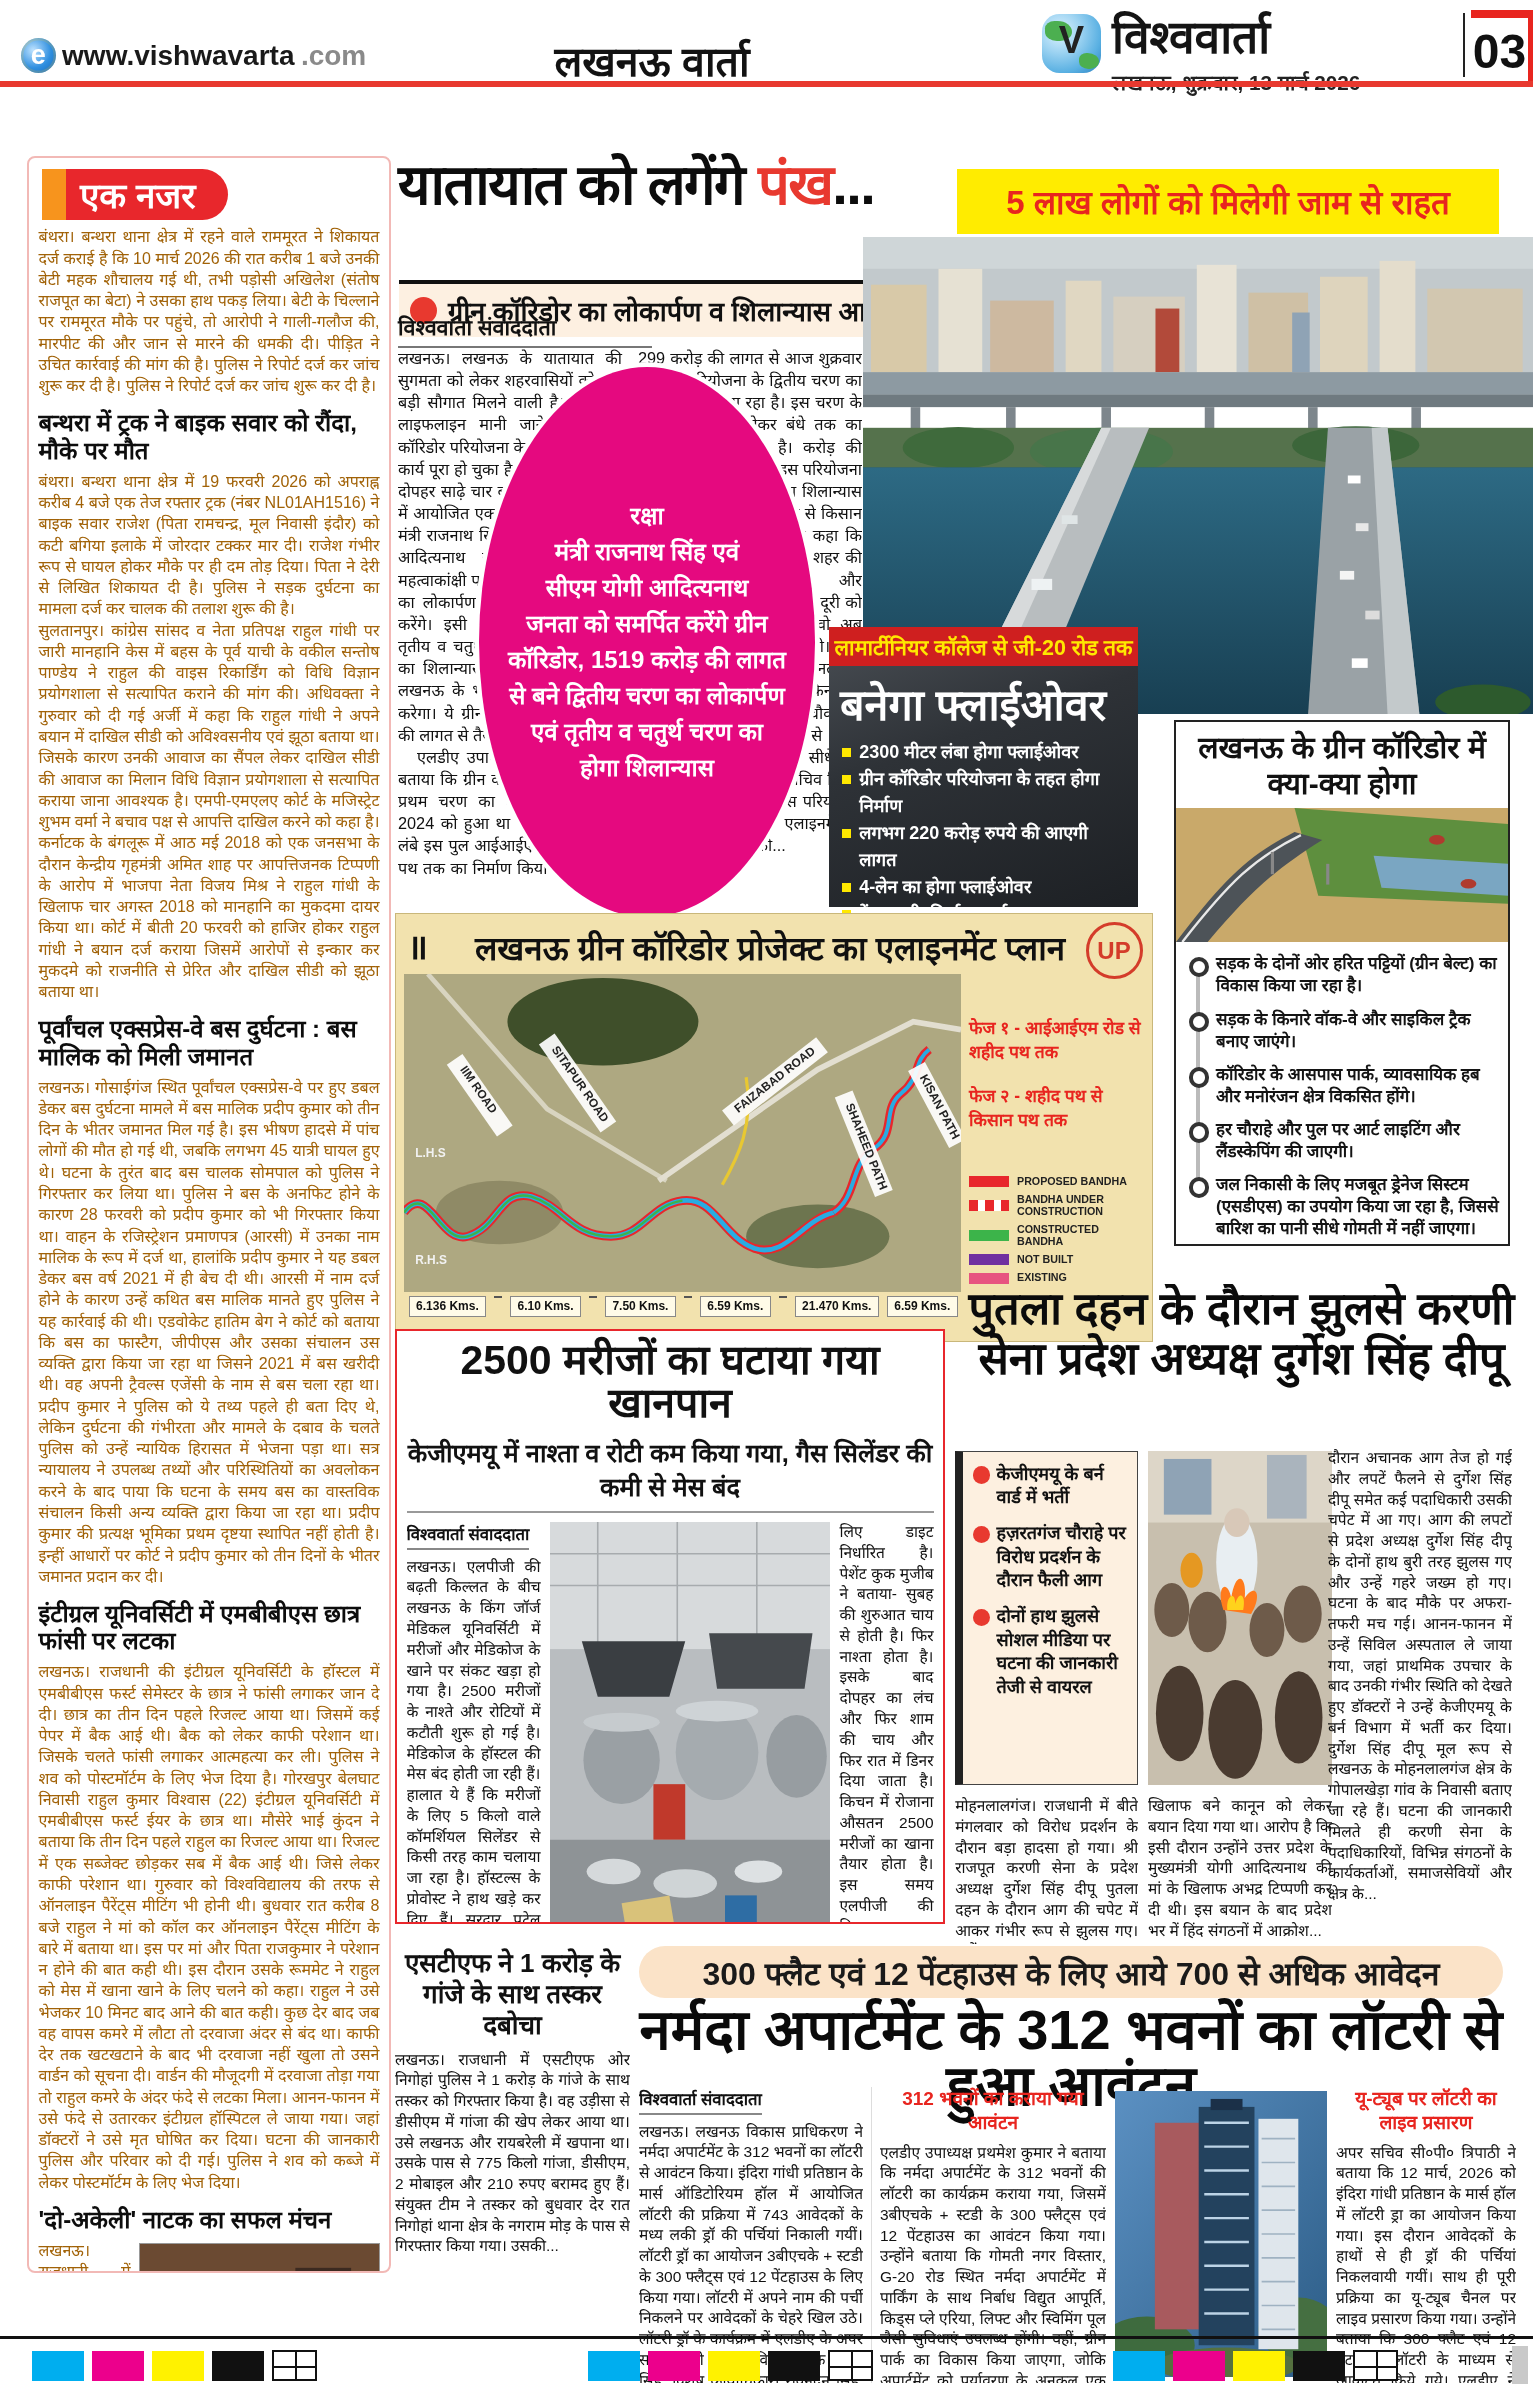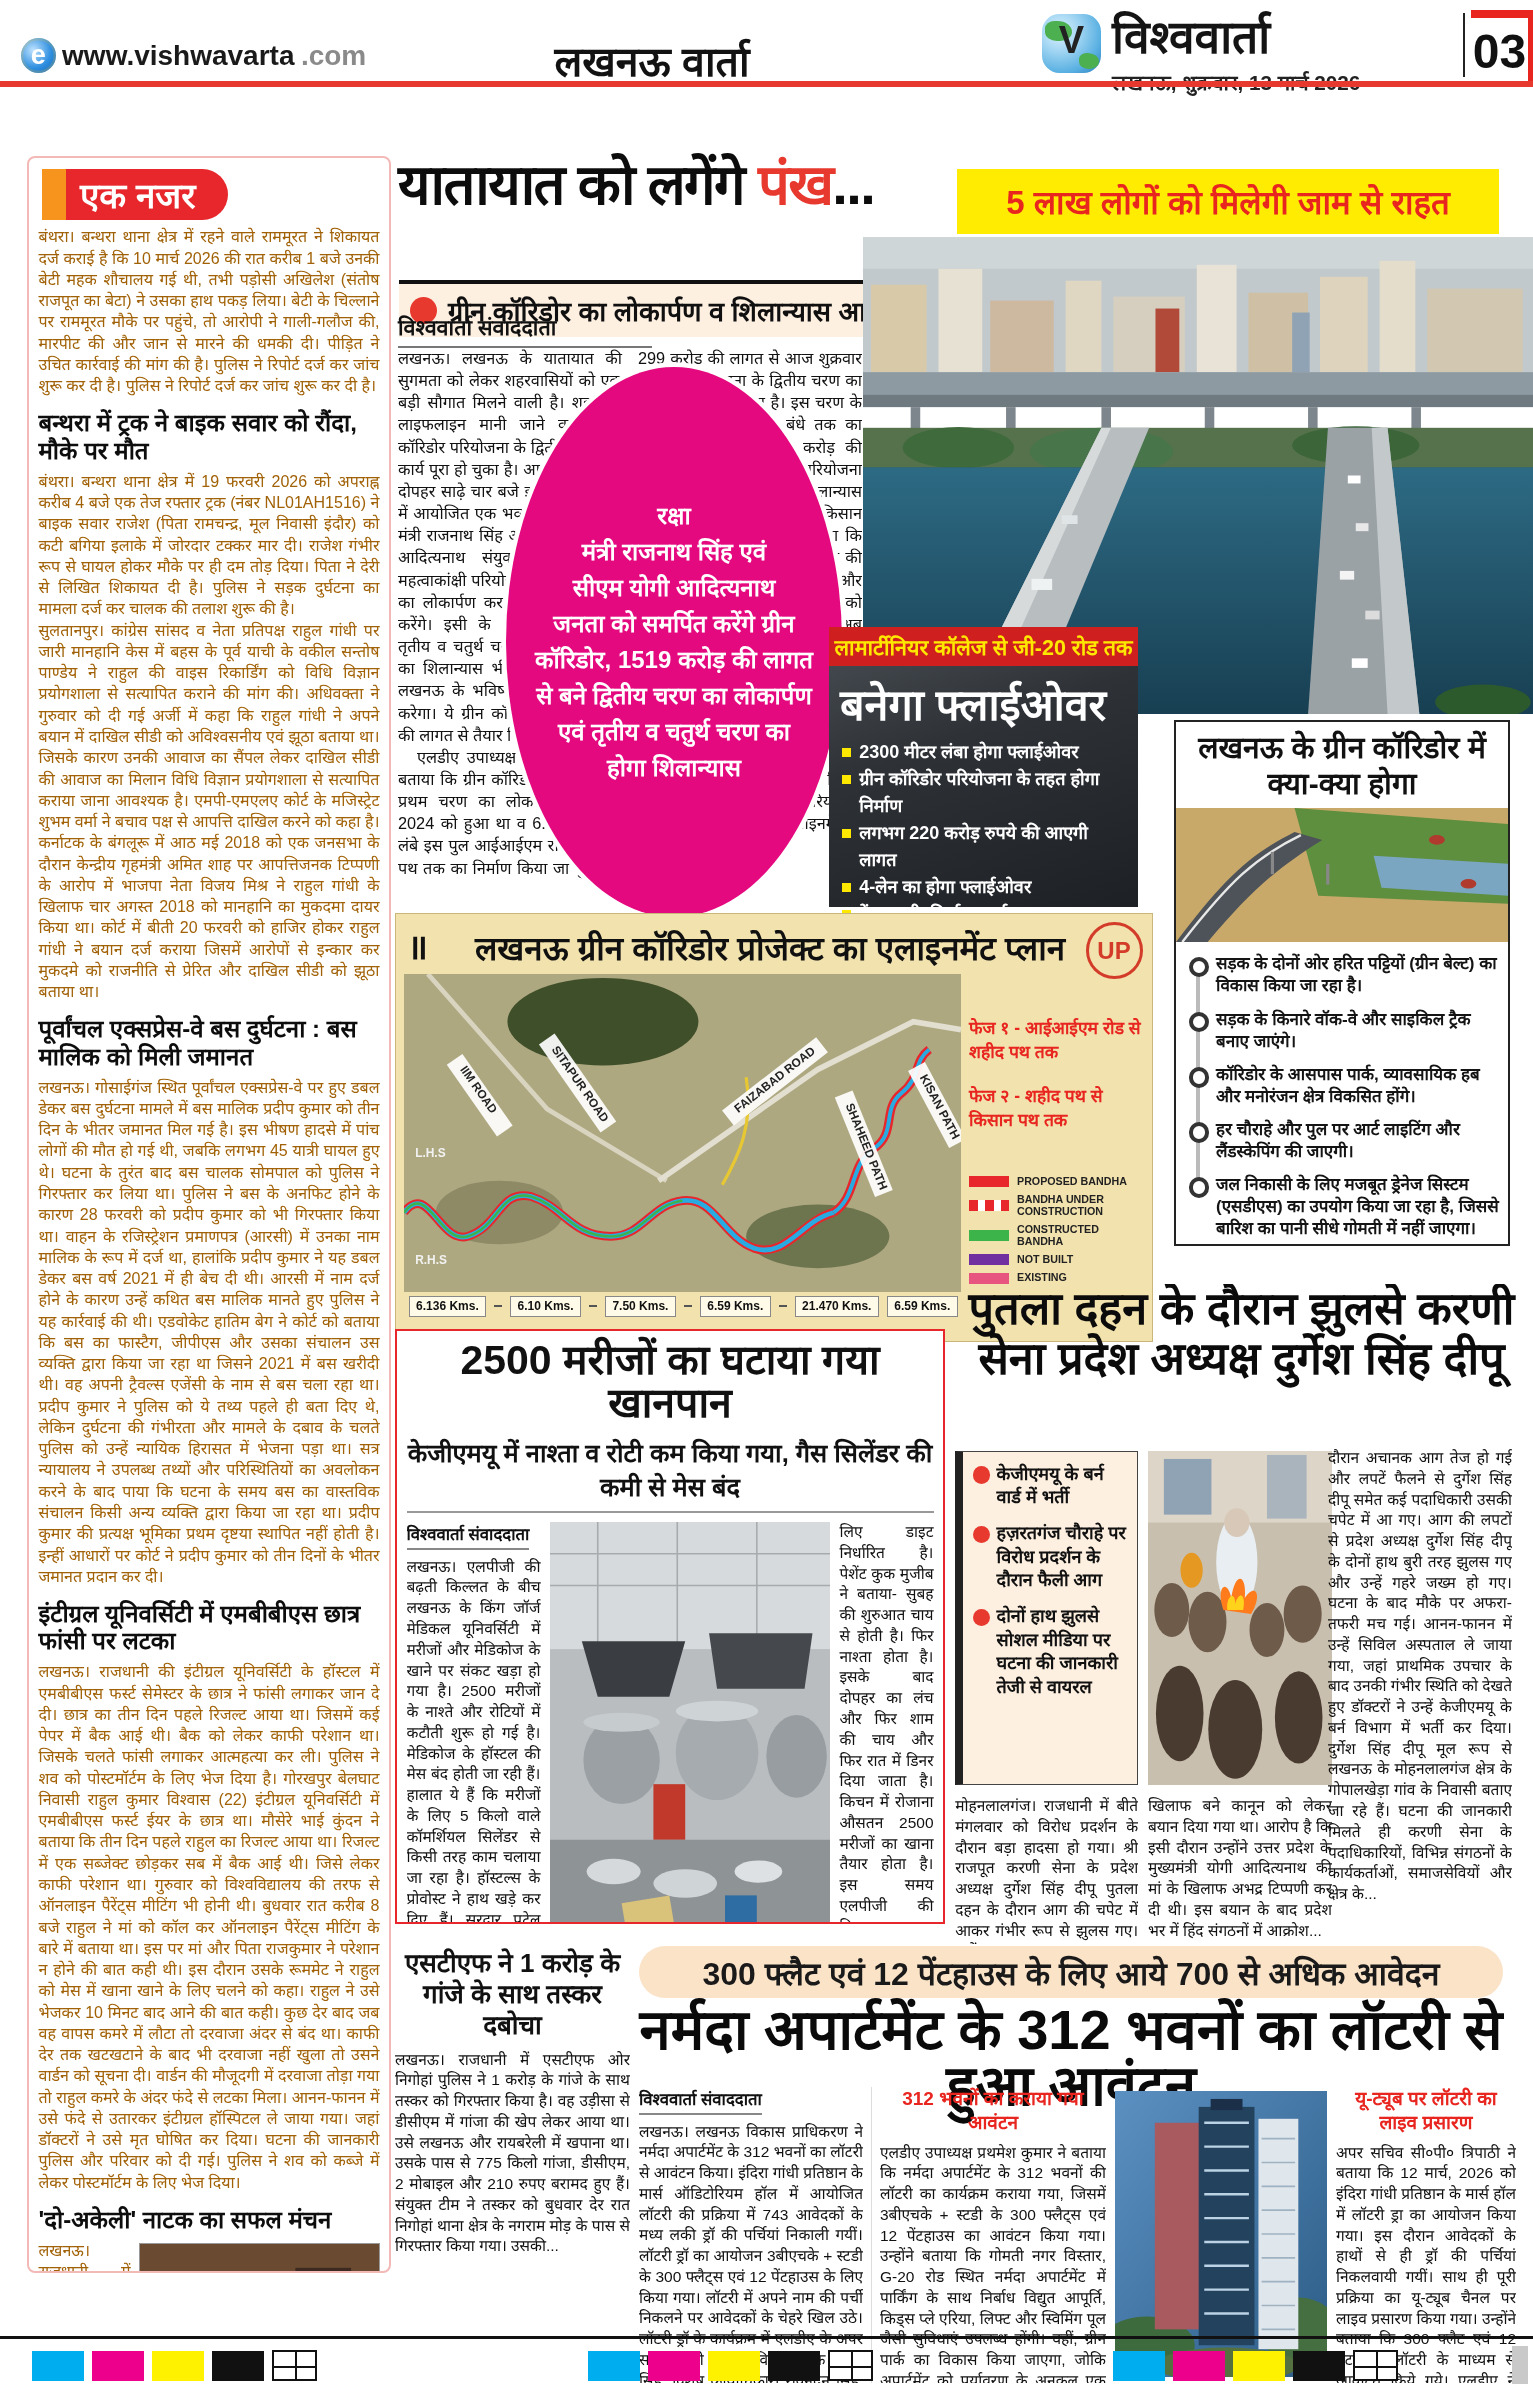--- a/index.html
+++ b/index.html
@@ -52,21 +52,21 @@
      padding:8px 9.5px 8px 11px;box-sizing:border-box;display:flex;align-items:center;gap:11px;}
   .red-dot{width:27px;height:27px;border-radius:50%;background:#e8392f;flex:0 0 auto;}
   .lead-sub{font-size:27px;font-weight:900;color:#101010;}
   .jam-banner{left:957px;top:169px;width:542px;height:65px;background:#ffec00;
      display:flex;align-items:center;justify-content:center;}
   .jam-banner span{font-size:33px;font-weight:900;color:#e8251f;}
   .lead-byline{left:398px;top:312px;width:254px;font-size:21.5px;font-weight:900;
      border-bottom:2.4px solid #777;padding-bottom:4.8px;}
   .lead-body{left:398px;top:347px;width:464px;height:566px;column-count:2;column-gap:16px;
      font-size:16.3px;line-height:1.36;text-align:justify;overflow:hidden;}
-  .pink-circle{left:506px;top:367px;width:336px;height:550px;border-radius:50%;background:#e5097f;
+  .pink-circle{left:479px;top:367px;width:336px;height:550px;border-radius:50%;background:#e5097f;
      display:flex;align-items:center;justify-content:center;text-align:center;
      color:#fff;font-size:24px;font-weight:900;line-height:1.5;white-space:pre-line;padding:16px;box-sizing:border-box;
      box-shadow:0 0 0 4.8px #fff;}
 
   
   .bridge-photo{left:863px;top:237px;width:670px;height:477px;overflow:hidden;}
 
   
   .fly-panel{left:829px;top:627px;width:309px;height:280px;background:linear-gradient(160deg,#4a4f55 0%,#2e3237 40%,#1d2024 100%);
      box-sizing:border-box;}
@@ -95,21 +95,21 @@
   .map-logo{position:absolute;left:11px;top:8px;width:46px;height:46px;font-size:35px;font-weight:900;color:#111;}
   .up-emblem{position:absolute;right:9.5px;top:8px;width:51px;height:51px;border:3.2px solid #d43c2a;border-radius:50%;
      display:flex;align-items:center;justify-content:center;color:#d43c2a;font-size:24px;font-weight:900;}
   .map-sat{position:absolute;left:8px;top:60px;width:557px;height:318px;overflow:hidden;}
   .map-side{position:absolute;left:573px;top:103px;width:179px;}
   .map-phase{color:#e8251f;font-size:17.5px;font-weight:900;line-height:1.35;margin-bottom:20.7px;}
   .legend{position:absolute;left:573px;top:262px;width:179px;}
   .legend .li{display:flex;align-items:center;gap:8px;margin-bottom:6.4px;}
   .legend .sw{width:40px;height:11px;flex:0 0 auto;}
   .legend .lb{font-size:10.7px;font-weight:bold;color:#222;line-height:1.1;}
-  .map-dist{position:absolute;left:12.7px;top:382px;width:549px;display:flex;gap:8px;align-items:center;}
+  .map-dist{position:absolute;left:12.7px;top:382px;width:549px;display:flex;gap:8px;align-items:flex-start;}
   .map-dist .db{background:#fffbe8;border:0.8px solid #888;font-size:12px;font-weight:bold;padding:2.4px 6.4px;}
   .map-dash{flex:1;border-top:2.4px dashed #555;height:0;}
 
   
   .kgmu-box{left:395px;top:1329px;width:550px;height:595px;border:2.4px solid #e8272c;box-sizing:border-box;padding:8px 9.5px;background:#fff;overflow:hidden;}
   .kgmu-h1{font-size:41px;font-weight:900;text-align:center;line-height:1.05;}
   .kgmu-h2{font-size:25.4px;font-weight:900;text-align:center;margin-top:9.5px;padding-bottom:8px;border-bottom:2.4px solid #999;}
   .kgmu-cols{display:flex;gap:9.5px;margin-top:9.5px;height:445px;overflow:hidden;}
   .kgmu-c1{width:134px;flex:0 0 auto;}
   .kgmu-ph{width:280px;height:429px;flex:0 0 auto;}

